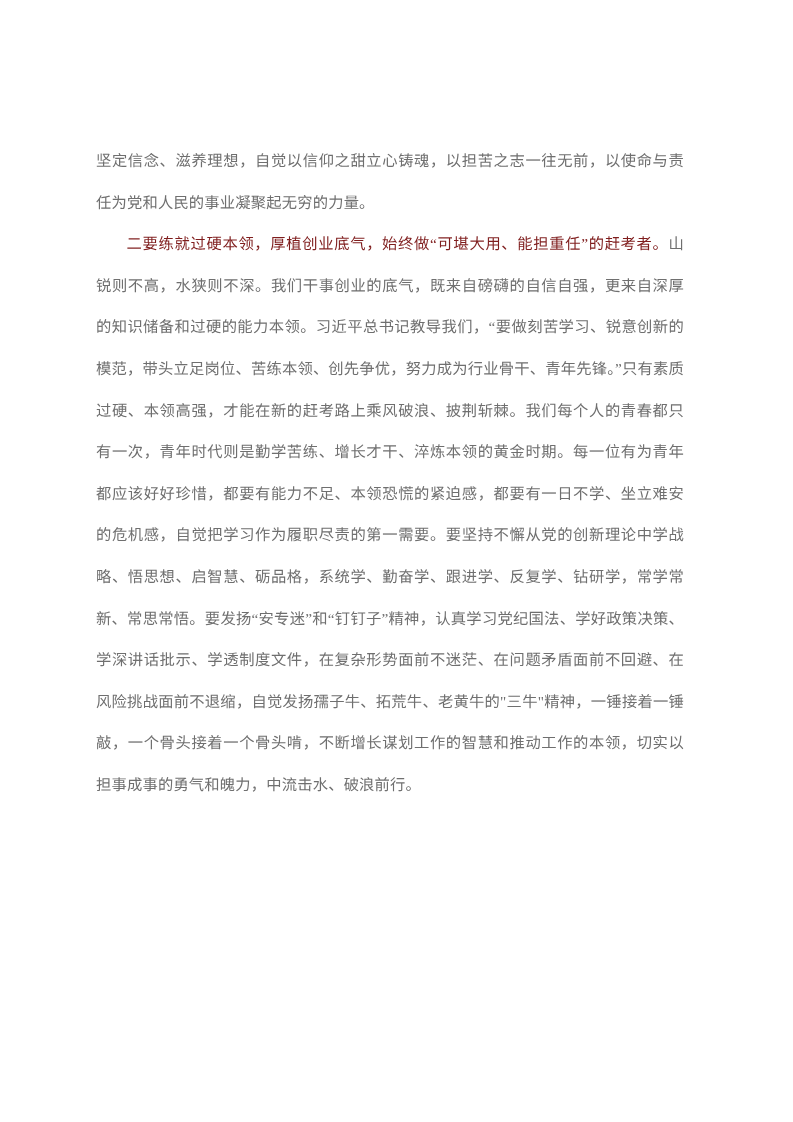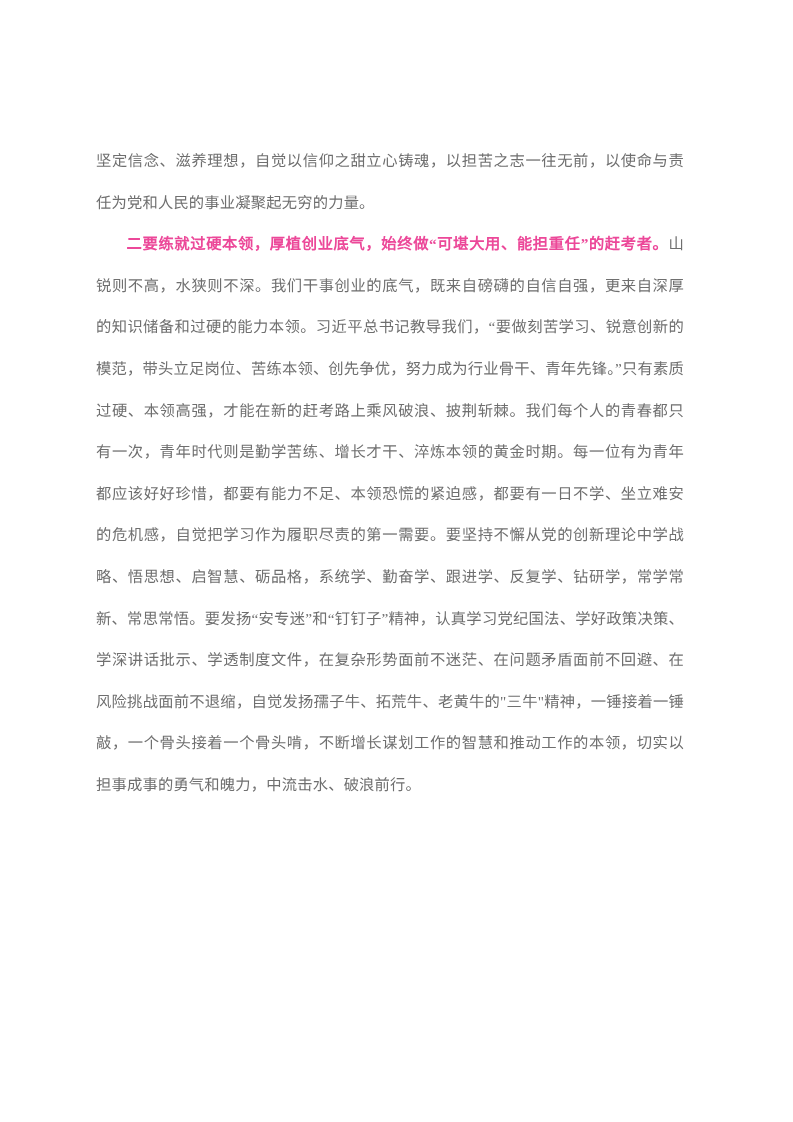--- a/index.html
+++ b/index.html
@@ -44,22 +44,22 @@
 
   .para + .para {
     margin-top: 0;
   }
 
   .para.indent {
     text-indent: 2em;
   }
 
   .lead {
-    font-weight: bold;
-    color: #ec4899;
+    font-weight: normal;
+    color: #7f1d1d;
     letter-spacing: 0.4px;
   }
 
   
   .para.tail {
     margin-bottom: 0;
   }
 </style>
 </head>
 <body>

